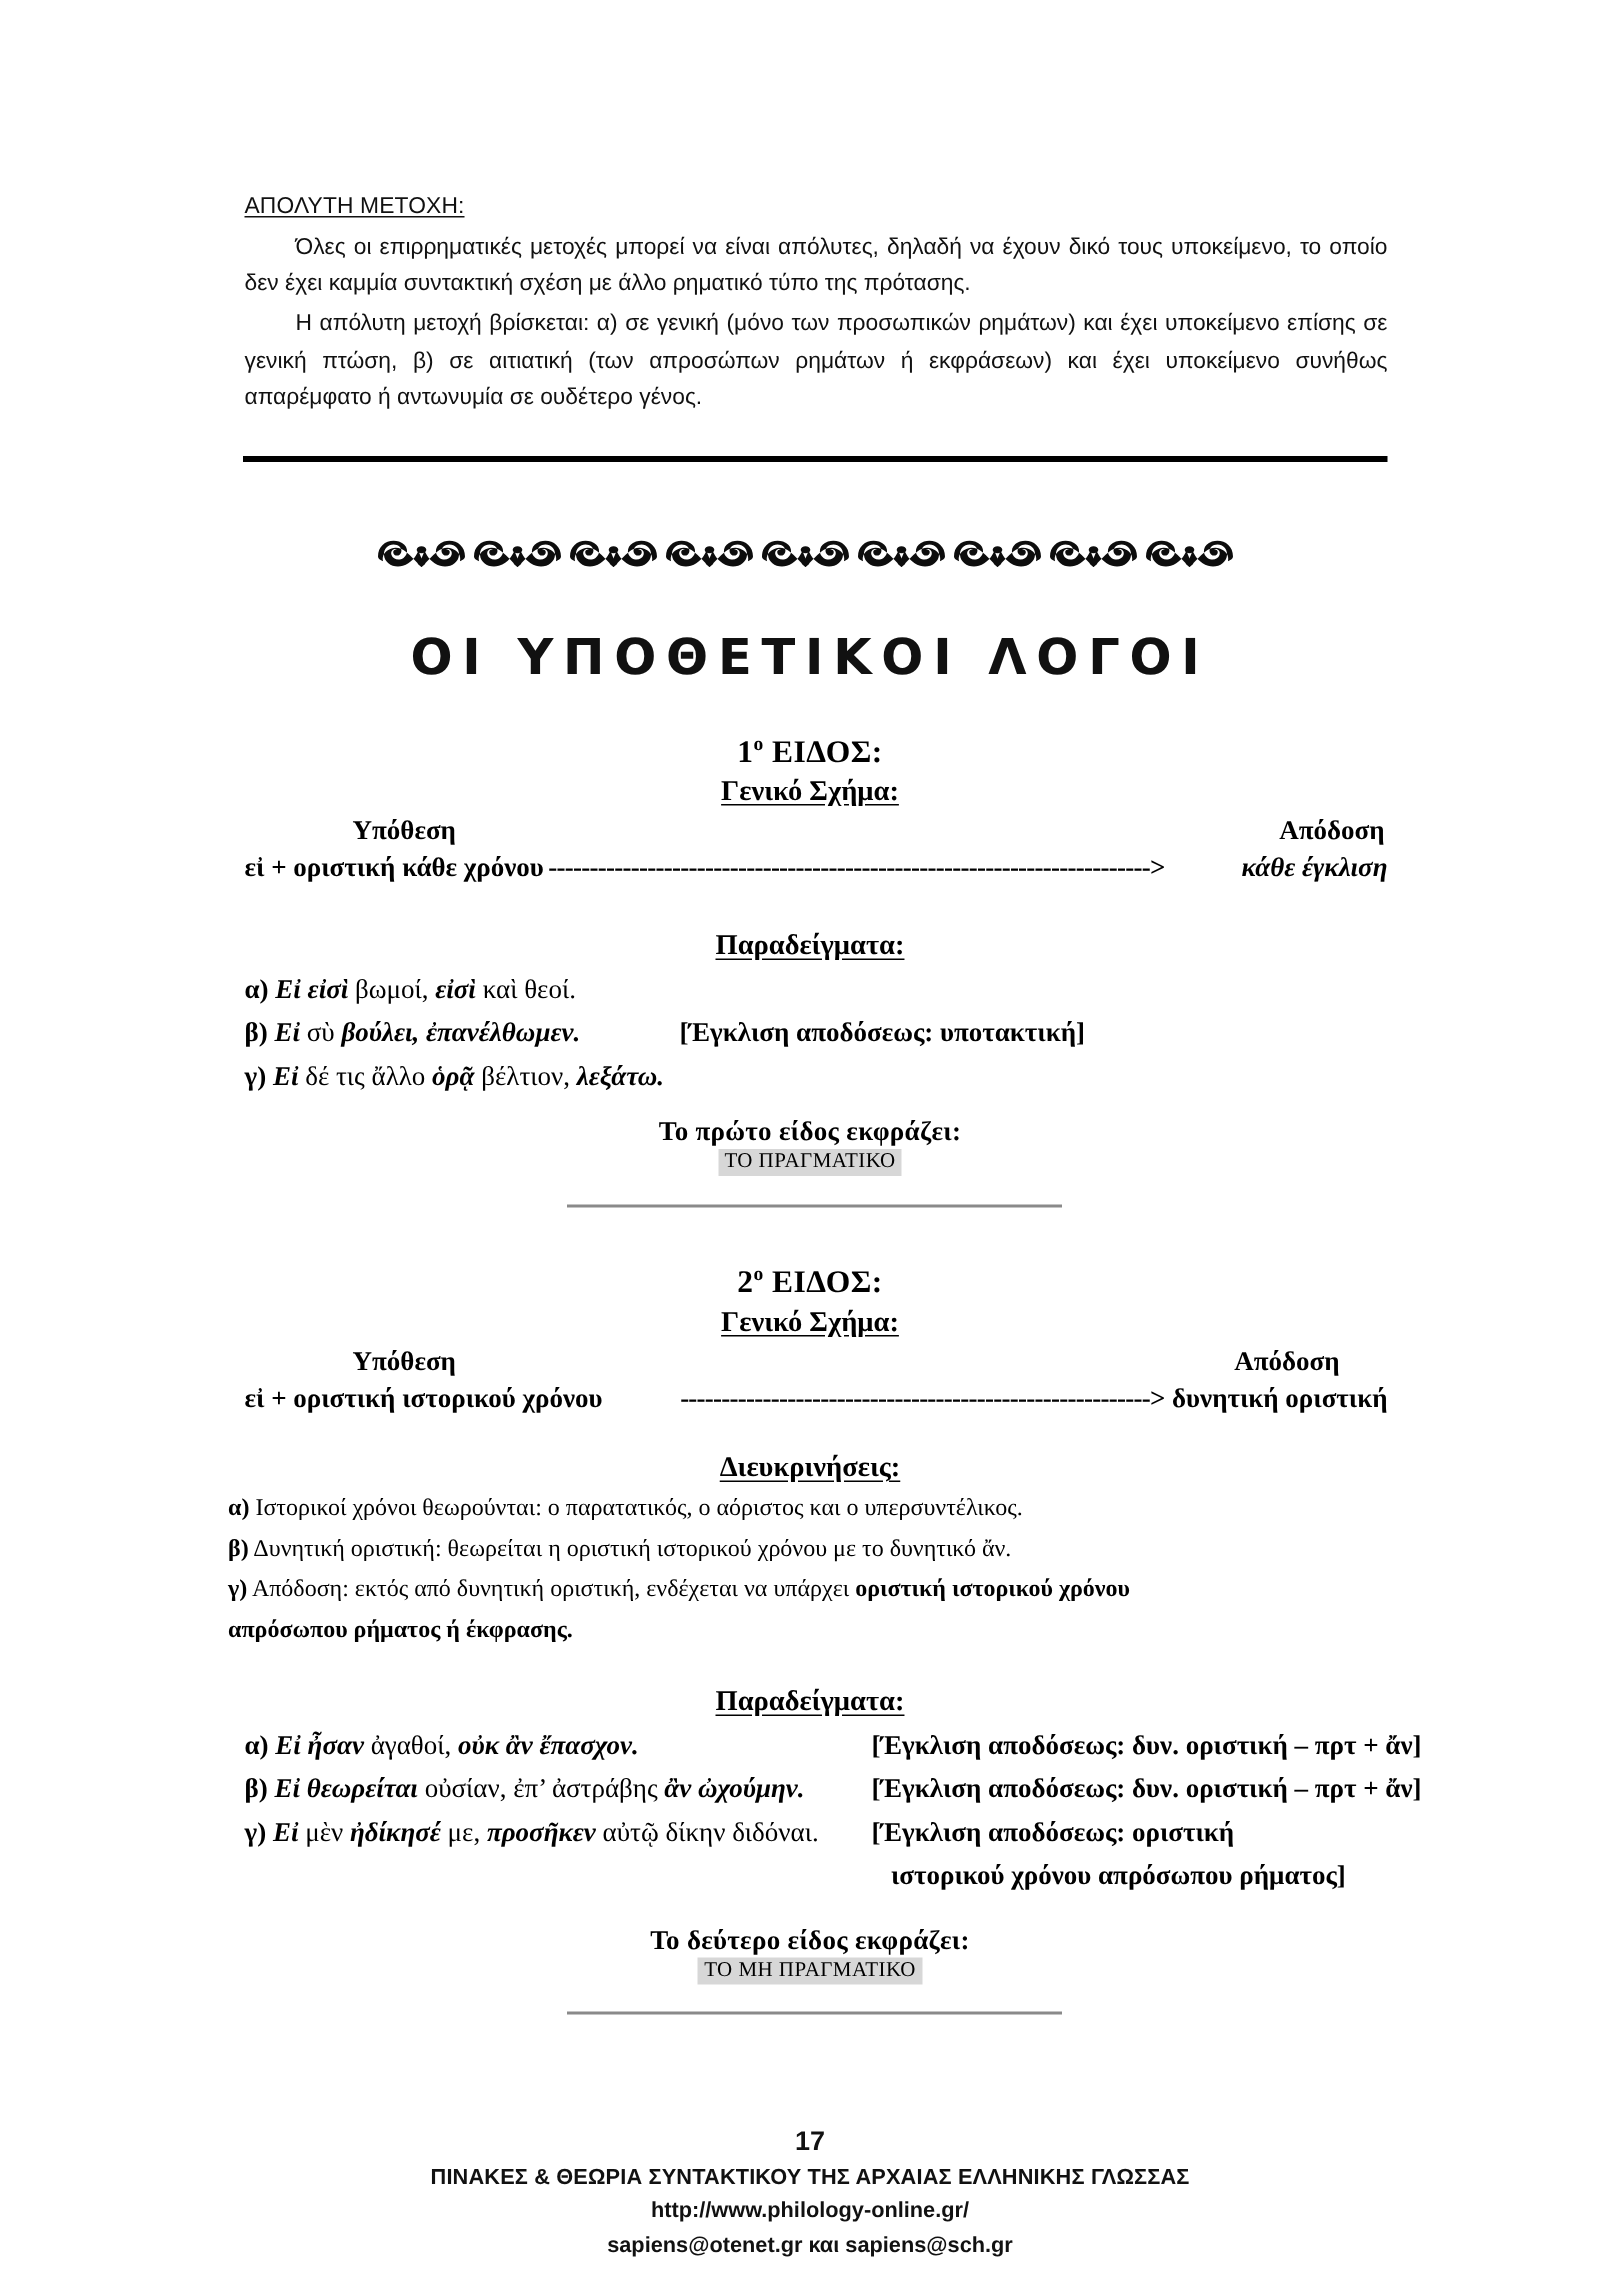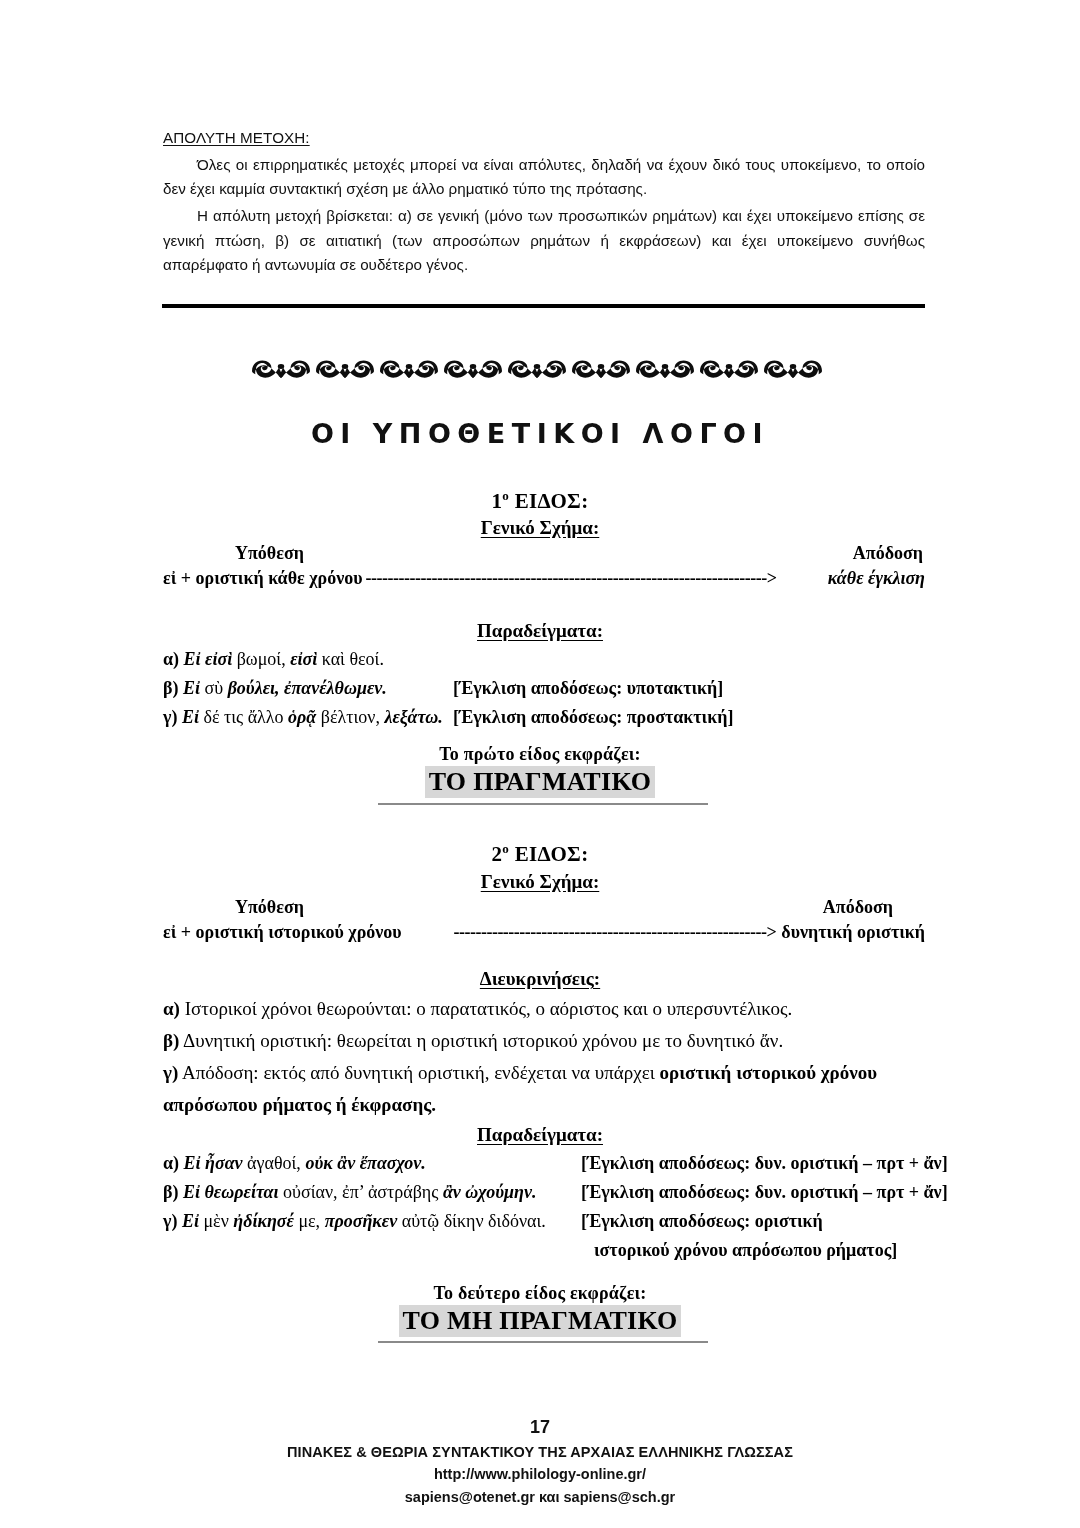--- a/index.html
+++ b/index.html
@@ -75,21 +75,21 @@
   .ornament svg { display: inline-block; vertical-align: middle; }
 
   
   .main-title {
     position: absolute;
     left: 0;
     top: 418px;
     width: 1080px;
     text-align: center;
     font-family: "DejaVu Sans", "Liberation Sans", sans-serif;
-    font-size: 27px;
+    font-size: 33px;
     font-weight: bold;
     letter-spacing: 6.5px;
     color: #111;
   }
 
   
   .eidos-label {
     position: absolute;
     width: 1080px;
     text-align: center;
@@ -179,44 +179,44 @@
     position: absolute;
     width: 1080px;
     text-align: center;
   }
   .expresses .line1 {
     font-size: 18px;
     font-weight: bold;
     letter-spacing: 0.2px;
   }
   .expresses .line2 {
-    font-size: 26px;
-    font-weight: bold;
+    font-size: 14px;
+    font-weight: normal;
     margin-top: 2px;
     letter-spacing: 0.3px;
   }
   .expresses .line2 span {
     background: #d7d7d7;
     padding: 1px 4px 2px 4px;
   }
 
   .gray-rule {
     position: absolute;
     left: 378px;
     width: 330px;
     height: 2px;
     background: #8a8a8a;
   }
 
   
   .clar {
     position: absolute;
-    left: 163px;
+    left: 152px;
     width: 790px;
-    font-size: 19px;
+    font-size: 16px;
     line-height: 1.68;
   }
   .clar .cl-row { white-space: nowrap; }
   .clar .marker { font-weight: bold; }
   .clar .wrap2 { font-weight: bold; white-space: nowrap; }
 
   
   .footer {
     position: absolute;
     left: 0;
@@ -312,21 +312,20 @@
     <div class="ex-row">
       <span class="ex-left" style="width:290px;display:inline-block;">
         <span class="b">β)</span> <span class="bi">Εἰ</span><span class="plain"> σὺ </span><span class="bi">βούλει, ἐπανέλθωμεν.</span>
       </span>
       <span class="ex-right">[Έγκλιση αποδόσεως: υποτακτική]</span>
     </div>
     <div class="ex-row">
       <span class="ex-left" style="width:290px;display:inline-block;">
         <span class="b">γ)</span> <span class="bi">Εἰ</span><span class="plain"> δέ τις ἄλλο </span><span class="bi">ὁρᾷ</span><span class="plain"> βέλτιον, </span><span class="bi">λεξάτω.</span>
       </span>
-      <span class="ex-right">[Έγκλιση αποδόσεως: προστακτική]</span>
     </div>
   </div>
 
   <div class="expresses" style="top:744px;">
     <div class="line1">Το πρώτο είδος εκφράζει:</div>
     <div class="line2"><span>ΤΟ ΠΡΑΓΜΑΤΙΚΟ</span></div>
   </div>
 
   <div class="gray-rule" style="top:803px;"></div>
 

